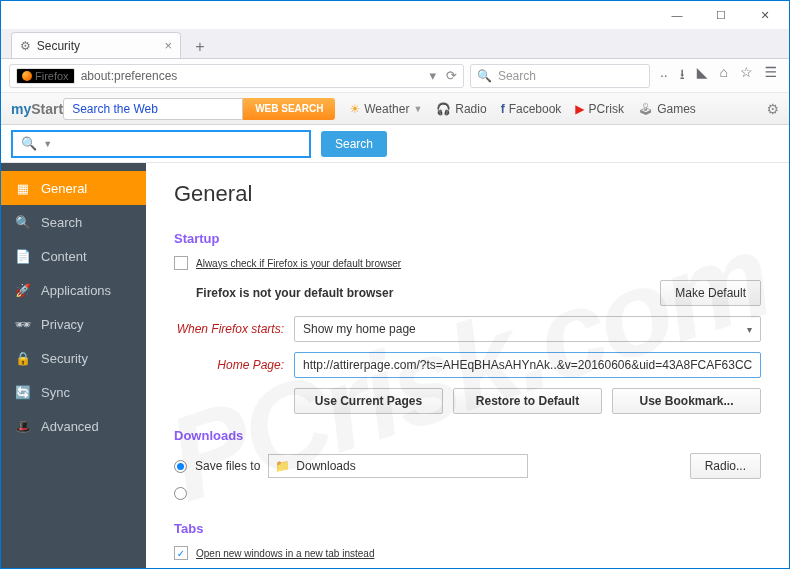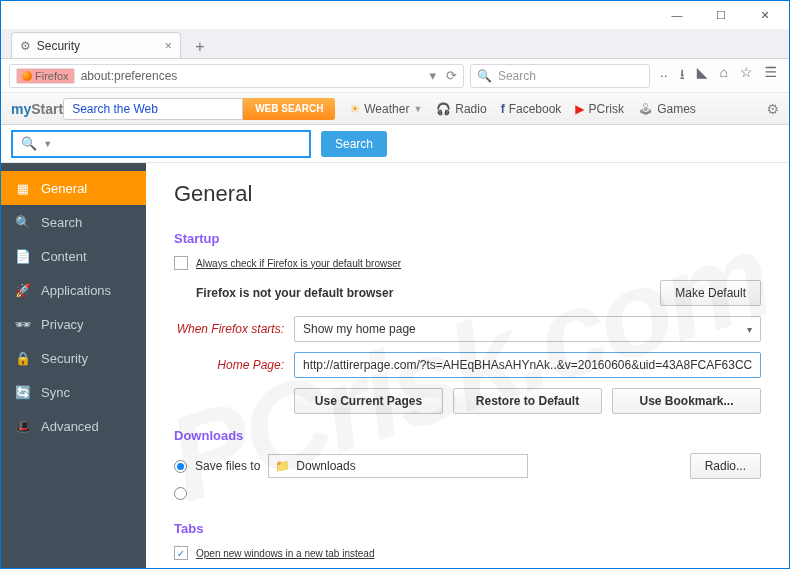--- a/index.html
+++ b/index.html
@@ -12,21 +12,21 @@
 
 .tabstrip { height: 30px; background: #f0f0f4; display: flex; align-items: flex-end; padding-left: 10px; border-bottom: 1px solid #d0d0d8; }
 .tab { height: 26px; min-width: 170px; background: #fdfdfe; border: 1px solid #d0d0d8; border-bottom: none; border-radius: 4px 4px 0 0; display: flex; align-items: center; padding: 0 8px; font-size: 12px; color: #333; gap: 6px; }
 .tab .gear { color: #777; font-size: 12px; }
 .tab .x { margin-left: auto; color: #888; font-size: 13px; }
 .newtab { width: 26px; height: 22px; display: flex; align-items: center; justify-content: center; margin-left: 6px; color: #777; font-size: 16px; }
 
 
 .urlbar-row { height: 34px; background: #fdfdfe; display: flex; align-items: center; padding: 0 8px; gap: 6px; border-bottom: 1px solid #e8e8ee; }
 .urlbox { flex: 1; height: 24px; border: 1px solid #d8d8de; border-radius: 3px; display: flex; align-items: center; padding: 0 6px; font-size: 12px; color: #666; gap: 6px; background: #fff; }
-.urlbox .ff-badge { background: #fca5a5; border: 1px solid #e0e0e0; border-radius: 2px; padding: 1px 5px; display: flex; align-items: center; gap: 3px; font-size: 11px; }
+.urlbox .ff-badge { background: #000000; border: 1px solid #e0e0e0; border-radius: 2px; padding: 1px 5px; display: flex; align-items: center; gap: 3px; font-size: 11px; }
 .ff-logo { width: 10px; height: 10px; border-radius: 50%; background: radial-gradient(circle at 30% 30%, #ffb84d, #ff7b00 60%, #d65a00); }
 .url-icons { margin-left: auto; display: flex; gap: 10px; color: #888; font-size: 13px; }
 .searchbox { width: 180px; height: 24px; border: 1px solid #d8d8de; border-radius: 3px; display: flex; align-items: center; padding: 0 6px; font-size: 12px; color: #999; gap: 6px; background: #fff; }
 .toolbar-icons { display: flex; gap: 12px; color: #6a6a72; font-size: 14px; padding: 0 4px; }
 .toolbar-icons span { cursor: pointer; }
 
 
 .mystart { height: 32px; background: linear-gradient(#fafafa,#efefef); border-bottom: 1px solid #d6d6d6; display: flex; align-items: center; padding: 0 10px; font-size: 12px; }
 .mystart-logo { font-weight: bold; font-size: 14px; }
 .mystart-logo .my { color: #2a7ab0; }

